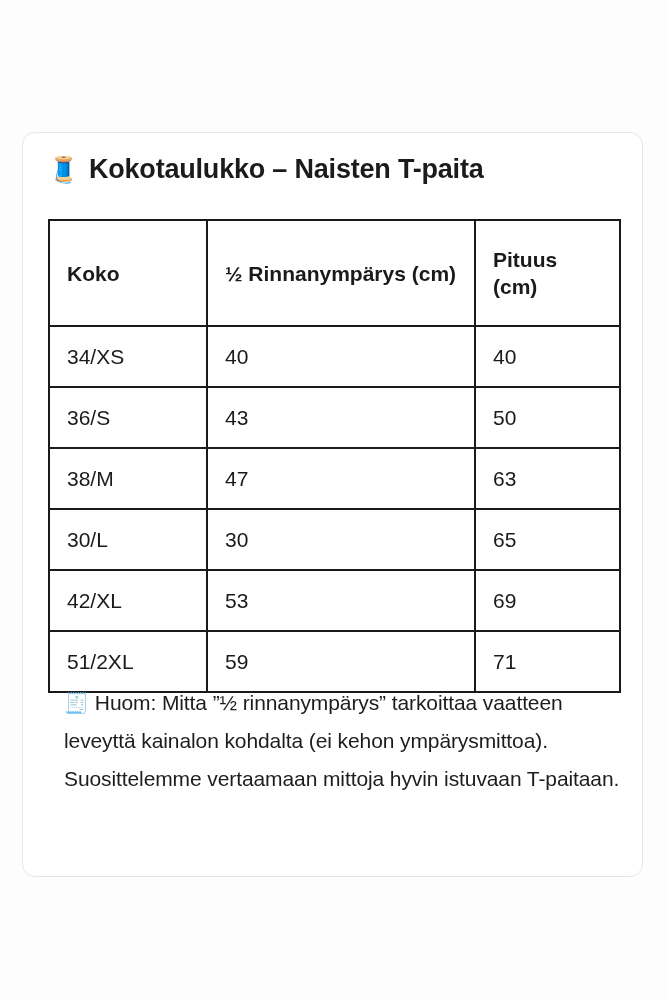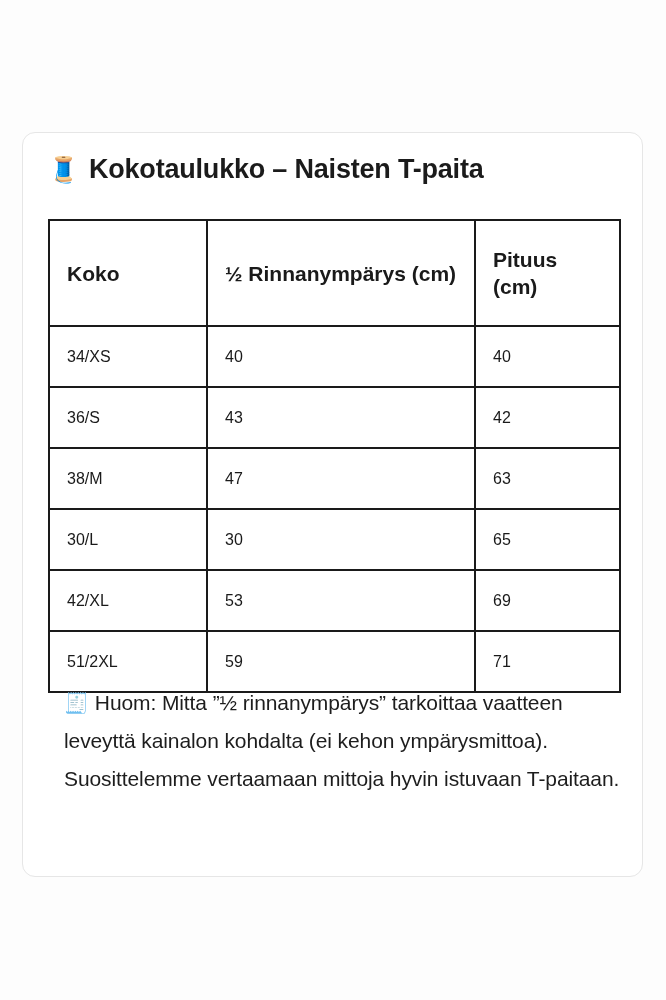--- a/index.html
+++ b/index.html
@@ -80,21 +80,21 @@
   }
   table.size-table th {
     font-size: 21px;
     font-weight: bold;
     line-height: 27px;
     height: 100px;
     padding-top: 2px;
     padding-bottom: 2px;
   }
   table.size-table td {
-    font-size: 16px;
+    font-size: 21px;
     font-weight: normal;
     line-height: 26px;
     height: 59px;
   }
   col.c1 { width: 158px; }
   col.c2 { width: 268px; }
   col.c3 { width: 145px; }
 
   
   .note {
@@ -140,21 +140,21 @@
         </thead>
         <tbody>
           <tr>
             <td>34/XS</td>
             <td>40</td>
             <td>40</td>
           </tr>
           <tr>
             <td>36/S</td>
             <td>43</td>
-            <td>42</td>
+            <td>50</td>
           </tr>
           <tr>
             <td>38/M</td>
             <td>47</td>
             <td>63</td>
           </tr>
           <tr>
             <td>30/L</td>
             <td>30</td>
             <td>65</td>

